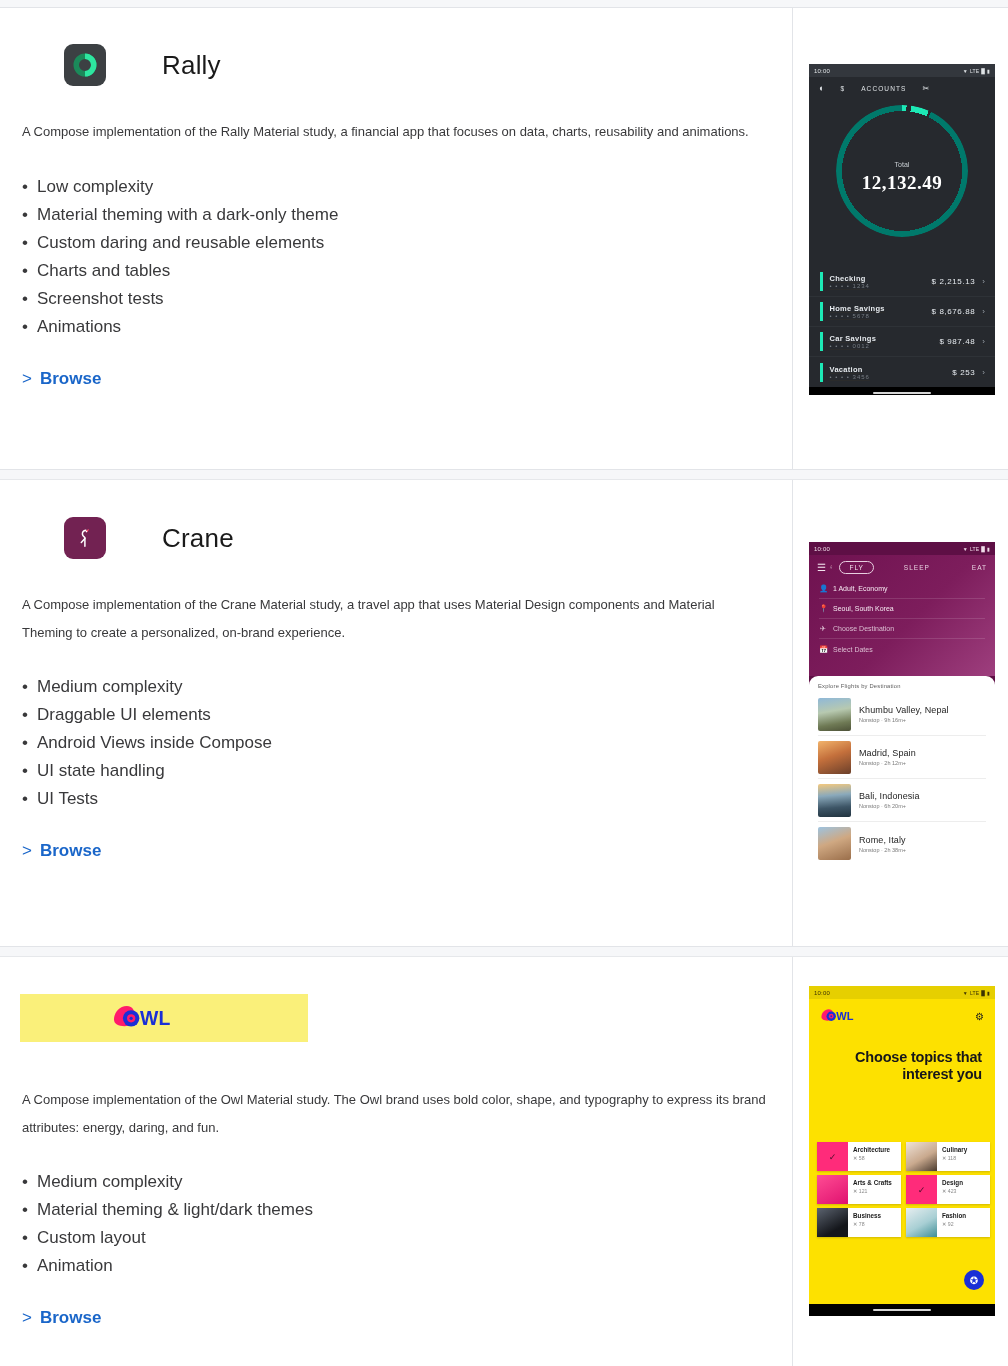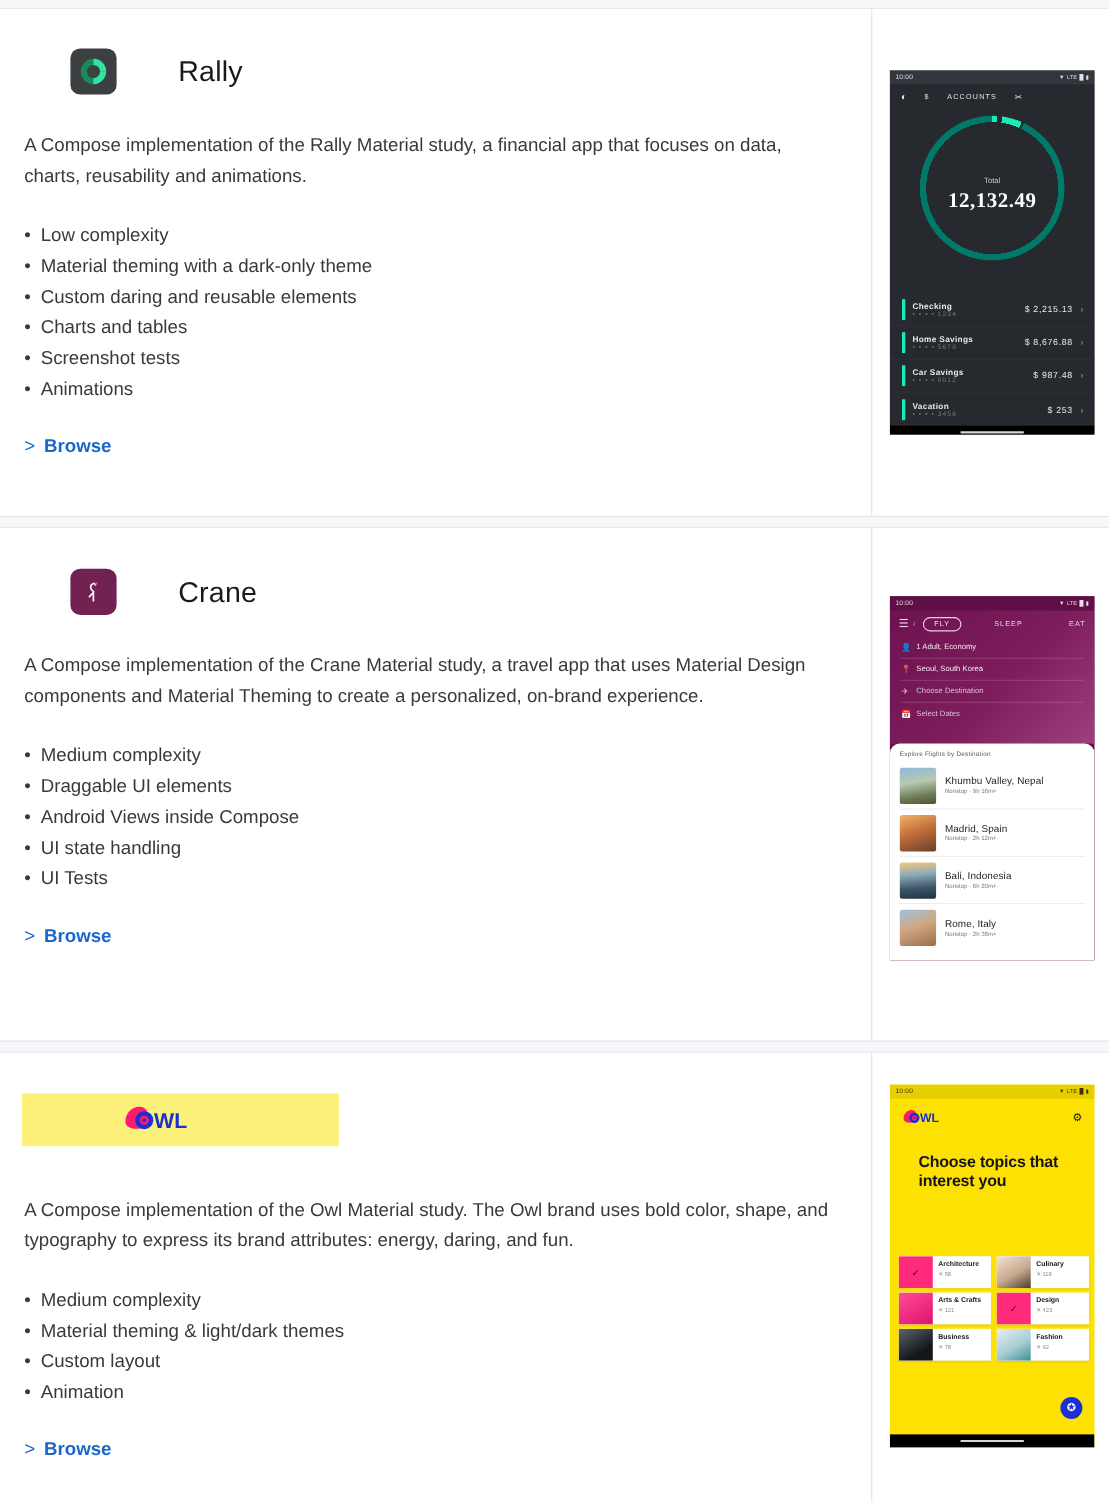--- a/index.html
+++ b/index.html
@@ -54,21 +54,21 @@
     font-size: 26px; font-weight: 400; color: #1a1a1a; letter-spacing: 0.2px;
   }
 
   .owl-banner {
     width: 288px; height: 48px; background: #faf07a;
     display: flex; align-items: center; justify-content: center;
   }
 
   
   .desc {
-    font-size: 17px; line-height: 27.5px; color: #39393b; font-weight: 400;
+    font-size: 13px; line-height: 27.5px; color: #39393b; font-weight: 400;
   }
   ul.feature-list { list-style: none; margin: 0; padding: 0; }
   ul.feature-list li {
     font-size: 17px; line-height: 28px; color: #39393b;
     padding-left: 15px; position: relative;
   }
   ul.feature-list li::before {
     content: "\2022"; position: absolute; left: 0; top: 0; color: #39393b;
   }
 
@@ -171,21 +171,21 @@
   .dest-thumb { width: 33px; height: 33px; border-radius: 2px; flex: 0 0 auto; }
   .dest-city { font-size: 9px; color: #1d1d1d; letter-spacing: .1px; }
   .dest-sub { font-size: 5.5px; color: #7a7a7a; margin-top: 2px; }
 
   
   .owl-phone { height: 330px; background: #fde100; }
   .owl-phone .status-bar { background: #e6cf00; color: #3b3300; }
   .owl-head { display: flex; align-items: center; justify-content: space-between; padding: 6px 11px 0 9px; }
   .owl-gear { font-size: 10px; color: #1c1c1c; }
   .owl-title {
-    padding: 22px 13px 0 26px;
+    text-align: right; padding: 22px 13px 0 26px;
     font-size: 14.5px; font-weight: 700; color: #16161a; line-height: 17px;
     letter-spacing: -.2px;
   }
   .owl-grid { position: absolute; left: 0; top: 156px; width: 186px; }
   .owl-cards-row { display: flex; gap: 5px; margin-bottom: 4px; padding-left: 8px; }
   .owl-card {
     display: flex; width: 84px; height: 29px; background: #fff;
     box-shadow: 0 1px 2px rgba(0,0,0,.18); flex: 0 0 auto; overflow: hidden;
   }
   .owl-card .thumb { width: 31px; height: 29px; flex: 0 0 auto; position: relative; }

